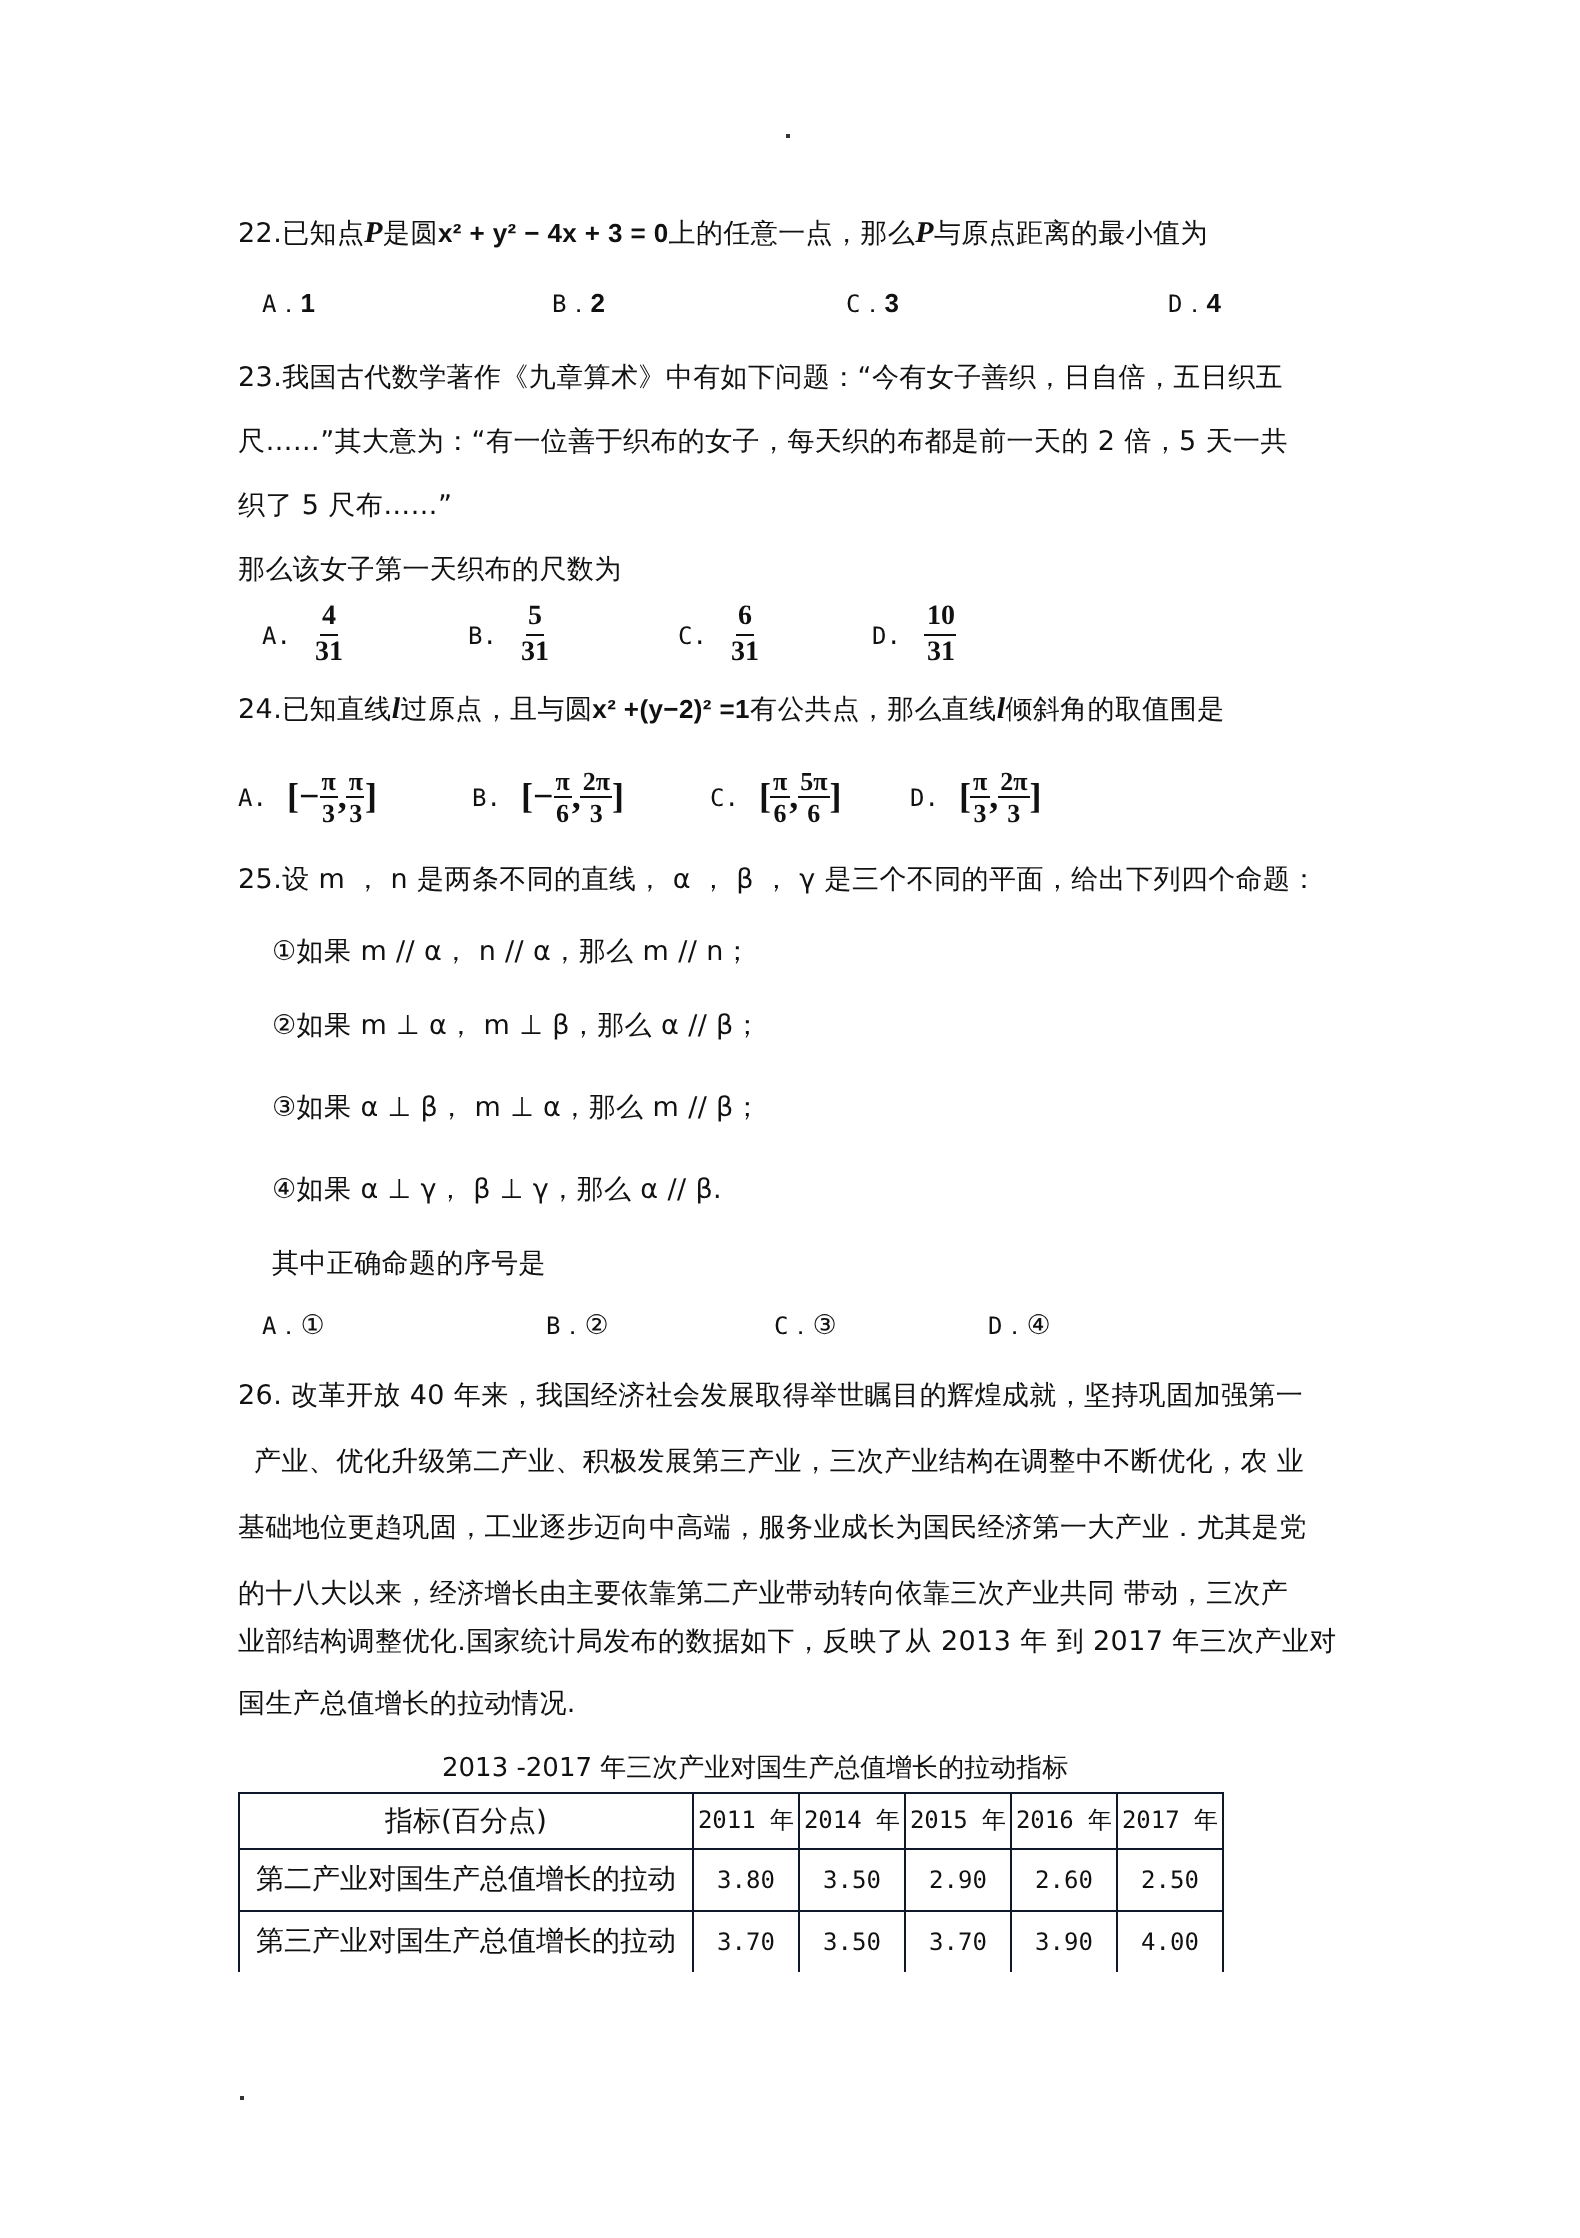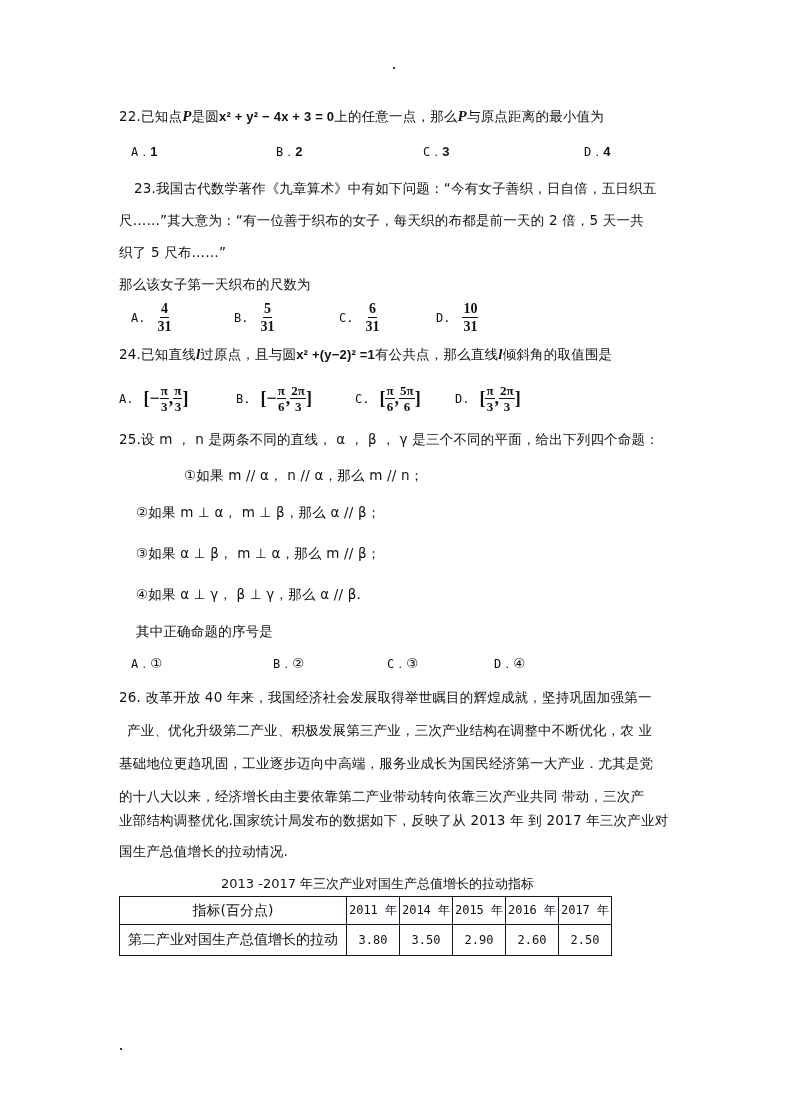--- a/index.html
+++ b/index.html
@@ -31,21 +31,21 @@
 <div class="dot" style="left:120px;top:1048px;"></div>
 
 <div class="abs q" style="left:119px;top:108px;">
   <span>22.已知点</span><span class="m">P</span><span>是圆</span><span class="mn">x² + y² − 4x + 3 = 0</span><span>上的任意一点，那么</span><span class="m">P</span><span>与原点距离的最小值为</span>
 </div>
 <div class="abs" style="left:131px;top:144px;"><span class="opt-l">A．</span><span class="mn">1</span></div>
 <div class="abs" style="left:276px;top:144px;"><span class="opt-l">B．</span><span class="mn">2</span></div>
 <div class="abs" style="left:423px;top:144px;"><span class="opt-l">C．</span><span class="mn">3</span></div>
 <div class="abs" style="left:584px;top:144px;"><span class="opt-l">D．</span><span class="mn">4</span></div>
 
-<div class="abs q" style="left:119px;top:180px;margin-left:15px;">23.我国古代数学著作《九章算术》中有如下问题：“今有女子善织，日自倍，五日织五</div>
+<div class="abs q" style="left:119px;top:180px;">23.我国古代数学著作《九章算术》中有如下问题：“今有女子善织，日自倍，五日织五</div>
 <div class="abs q" style="left:119px;top:212px;">尺……”其大意为：“有一位善于织布的女子，每天织的布都是前一天的 2 倍，5 天一共</div>
 <div class="abs q" style="left:119px;top:244px;">织了 5 尺布……”</div>
 <div class="abs q" style="left:119px;top:276px;">那么该女子第一天织布的尺数为</div>
 <div class="abs" style="left:131px;top:300px;"><span class="opt-l" style="margin-right:12px;vertical-align:middle;">A.</span><span class="frac">
       <span class="num">4</span>
       <span>31</span>
     </span></div>
 <div class="abs" style="left:234px;top:300px;"><span class="opt-l" style="margin-right:12px;vertical-align:middle;">B.</span><span class="frac">
       <span class="num">5</span>
       <span>31</span>
@@ -94,21 +94,21 @@
   <span class="opt-l" style="vertical-align:middle;margin-right:10px;">D.</span><span class="brk">[</span><span class="frac sm">
       <span class="num">π</span>
       <span>3</span>
     </span><span class="brk">,</span><span class="frac sm">
       <span class="num">2π</span>
       <span>3</span>
     </span><span class="brk">]</span>
 </div>
 
 <div class="abs q" style="left:119px;top:431px;">25.设 m ， n 是两条不同的直线， α ， β ， γ 是三个不同的平面，给出下列四个命题：</div>
-<div class="abs q" style="left:136px;top:467px;margin-left:48px;">①如果 m // α， n // α，那么 m // n；</div>
+<div class="abs q" style="left:136px;top:467px;">①如果 m // α， n // α，那么 m // n；</div>
 <div class="abs q" style="left:136px;top:504px;">②如果 m ⊥ α， m ⊥ β，那么 α // β；</div>
 <div class="abs q" style="left:136px;top:545px;">③如果 α ⊥ β， m ⊥ α，那么 m // β；</div>
 <div class="abs q" style="left:136px;top:586px;">④如果 α ⊥ γ， β ⊥ γ，那么 α // β.</div>
 <div class="abs q" style="left:136px;top:623px;">其中正确命题的序号是</div>
 <div class="abs" style="left:131px;top:655px;"><span class="opt-l">A．</span><span class="q">①</span></div>
 <div class="abs" style="left:273px;top:655px;"><span class="opt-l">B．</span><span class="q">②</span></div>
 <div class="abs" style="left:387px;top:655px;"><span class="opt-l">C．</span><span class="q">③</span></div>
 <div class="abs" style="left:494px;top:655px;"><span class="opt-l">D．</span><span class="q">④</span></div>
 
 <div class="abs q" style="left:119px;top:689px;">26. 改革开放 40 年来，我国经济社会发展取得举世瞩目的辉煌成就，坚持巩固加强第一</div>
@@ -131,14 +131,22 @@
     <td class="yr">2017 年</td>
   </tr>
   <tr>
     <td class="lbl">第二产业对国生产总值增长的拉动</td>
     <td class="num">3.80</td>
     <td class="num">3.50</td>
     <td class="num">2.90</td>
     <td class="num">2.60</td>
     <td class="num">2.50</td>
   </tr>
+  <tr class="last">
+    <td class="lbl">第三产业对国生产总值增长的拉动</td>
+    <td class="num">3.70</td>
+    <td class="num">3.50</td>
+    <td class="num">3.70</td>
+    <td class="num">3.90</td>
+    <td class="num">4.00</td>
+  </tr>
 </tbody>
   </table>
 
 </body></html>

